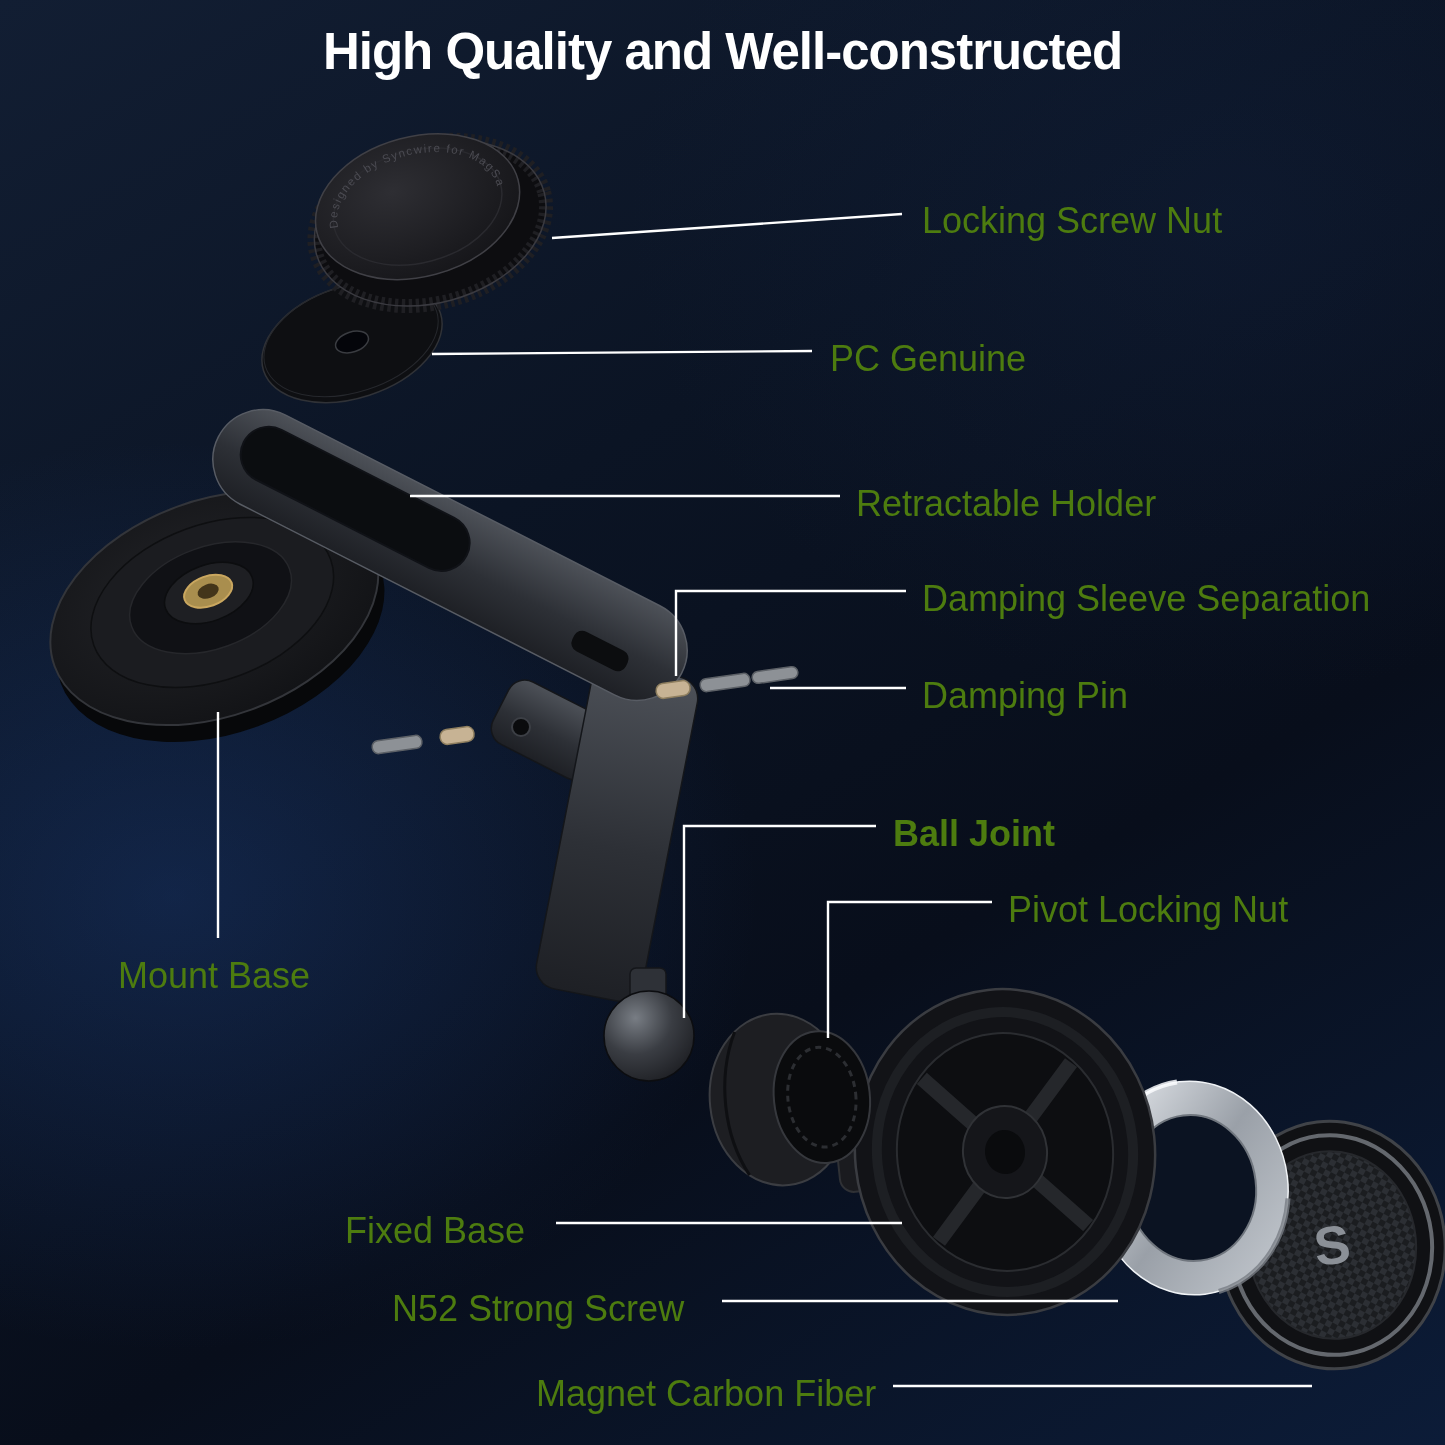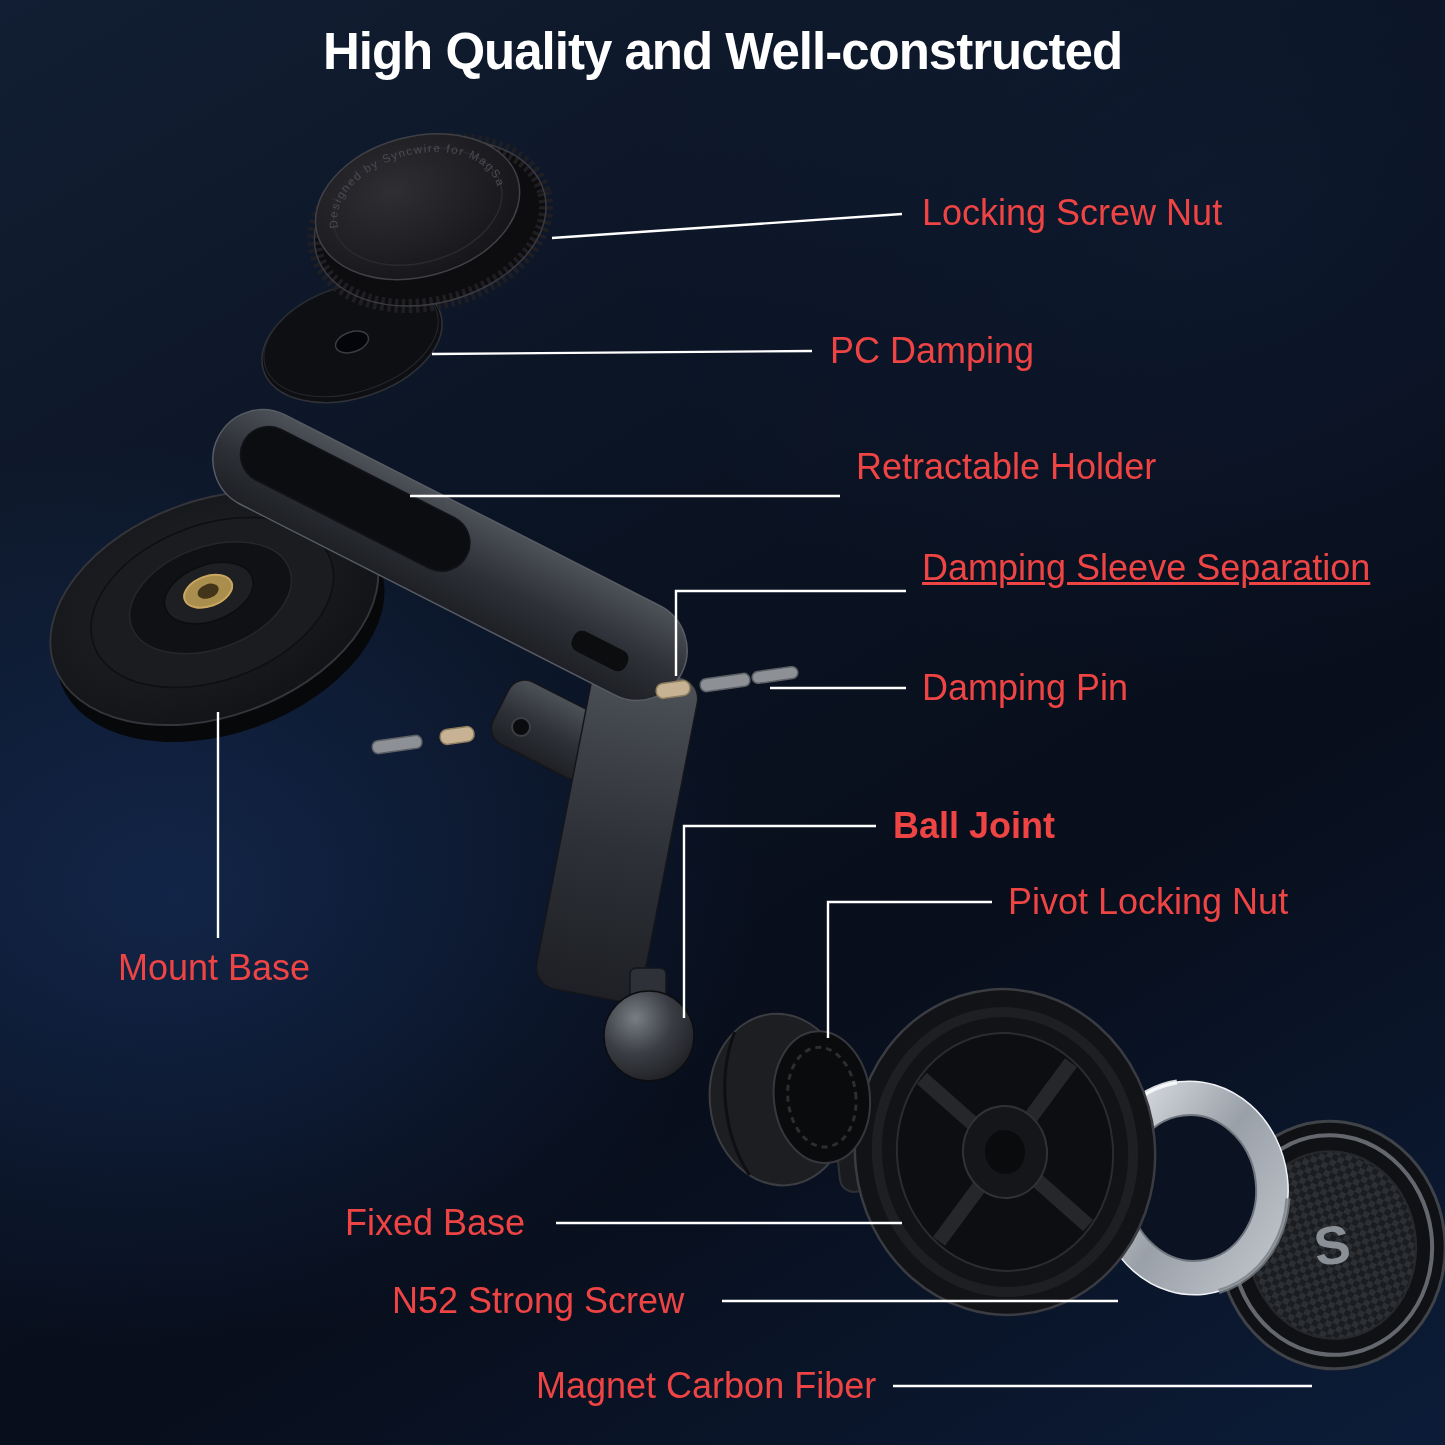--- a/index.html
+++ b/index.html
@@ -10,22 +10,22 @@
       radial-gradient(900px 700px at 12% 62%, rgba(36,80,160,0.30), rgba(0,0,0,0) 65%),
       radial-gradient(1000px 800px at 85% 15%, rgba(25,45,85,0.22), rgba(0,0,0,0) 60%),
       linear-gradient(150deg, #121e33 0%, #0b1424 35%, #080e1b 65%, #0c1c38 100%);
   }
   .title {
     position:absolute; top:22px; left:0; width:100%;
     text-align:center; color:#ffffff; font-size:51px; font-weight:700;
     letter-spacing:-1px;
   }
   .label {
-    position:absolute; color:#ef4444; font-size:36px; font-weight:500;
-    white-space:nowrap; transform:translateY(-50%);
+    position:absolute; color:#4d7c0f; font-size:36px; font-weight:500;
+    white-space:nowrap; transform:translateY(-50%);margin-top:8px;
   }
   svg.stage { position:absolute; left:0; top:0; width:1445px; height:1445px; }
 </style>
 </head>
 <body>
 
 <svg class="stage" viewBox="0 0 1445 1445">
   <defs>
     <linearGradient id="armGrad" x1="0" y1="0" x2="0" y2="1">
       <stop offset="0" stop-color="#4d5158"></stop>
@@ -151,22 +151,22 @@
     <path d="M 218 712 L 218 938"></path>
     <path d="M 556 1223 L 902 1223"></path>
     <path d="M 722 1301 L 1118 1301"></path>
     <path d="M 893 1386 L 1312 1386"></path>
   </g>
 </svg>
 
 <div class="title">High Quality and Well-constructed</div>
 
 <div class="label" style="left:922px; top:213px;">Locking Screw Nut</div>
-<div class="label" style="left:830px; top:351px;">PC Damping</div>
-<div class="label" style="left:856px; top:467px;">Retractable Holder</div>
-<div class="label" style="left:922px; top:568px;text-decoration:underline;">Damping Sleeve Separation</div>
+<div class="label" style="left:830px; top:351px;">PC Genuine</div>
+<div class="label" style="left:856px; top:496px;">Retractable Holder</div>
+<div class="label" style="left:922px; top:591px;">Damping Sleeve Separation</div>
 <div class="label" style="left:922px; top:688px;">Damping Pin</div>
 <div class="label" style="left:893px; top:826px;font-weight:bold;">Ball Joint</div>
 <div class="label" style="left:1008px; top:902px;text-align:right;">Pivot Locking Nut</div>
 <div class="label" style="left:118px; top:968px;">Mount Base</div>
 <div class="label" style="left:345px; top:1223px;">Fixed Base</div>
 <div class="label" style="left:392px; top:1301px;">N52 Strong Screw</div>
 <div class="label" style="left:536px; top:1386px;">Magnet Carbon Fiber</div>
 
 </body></html>

